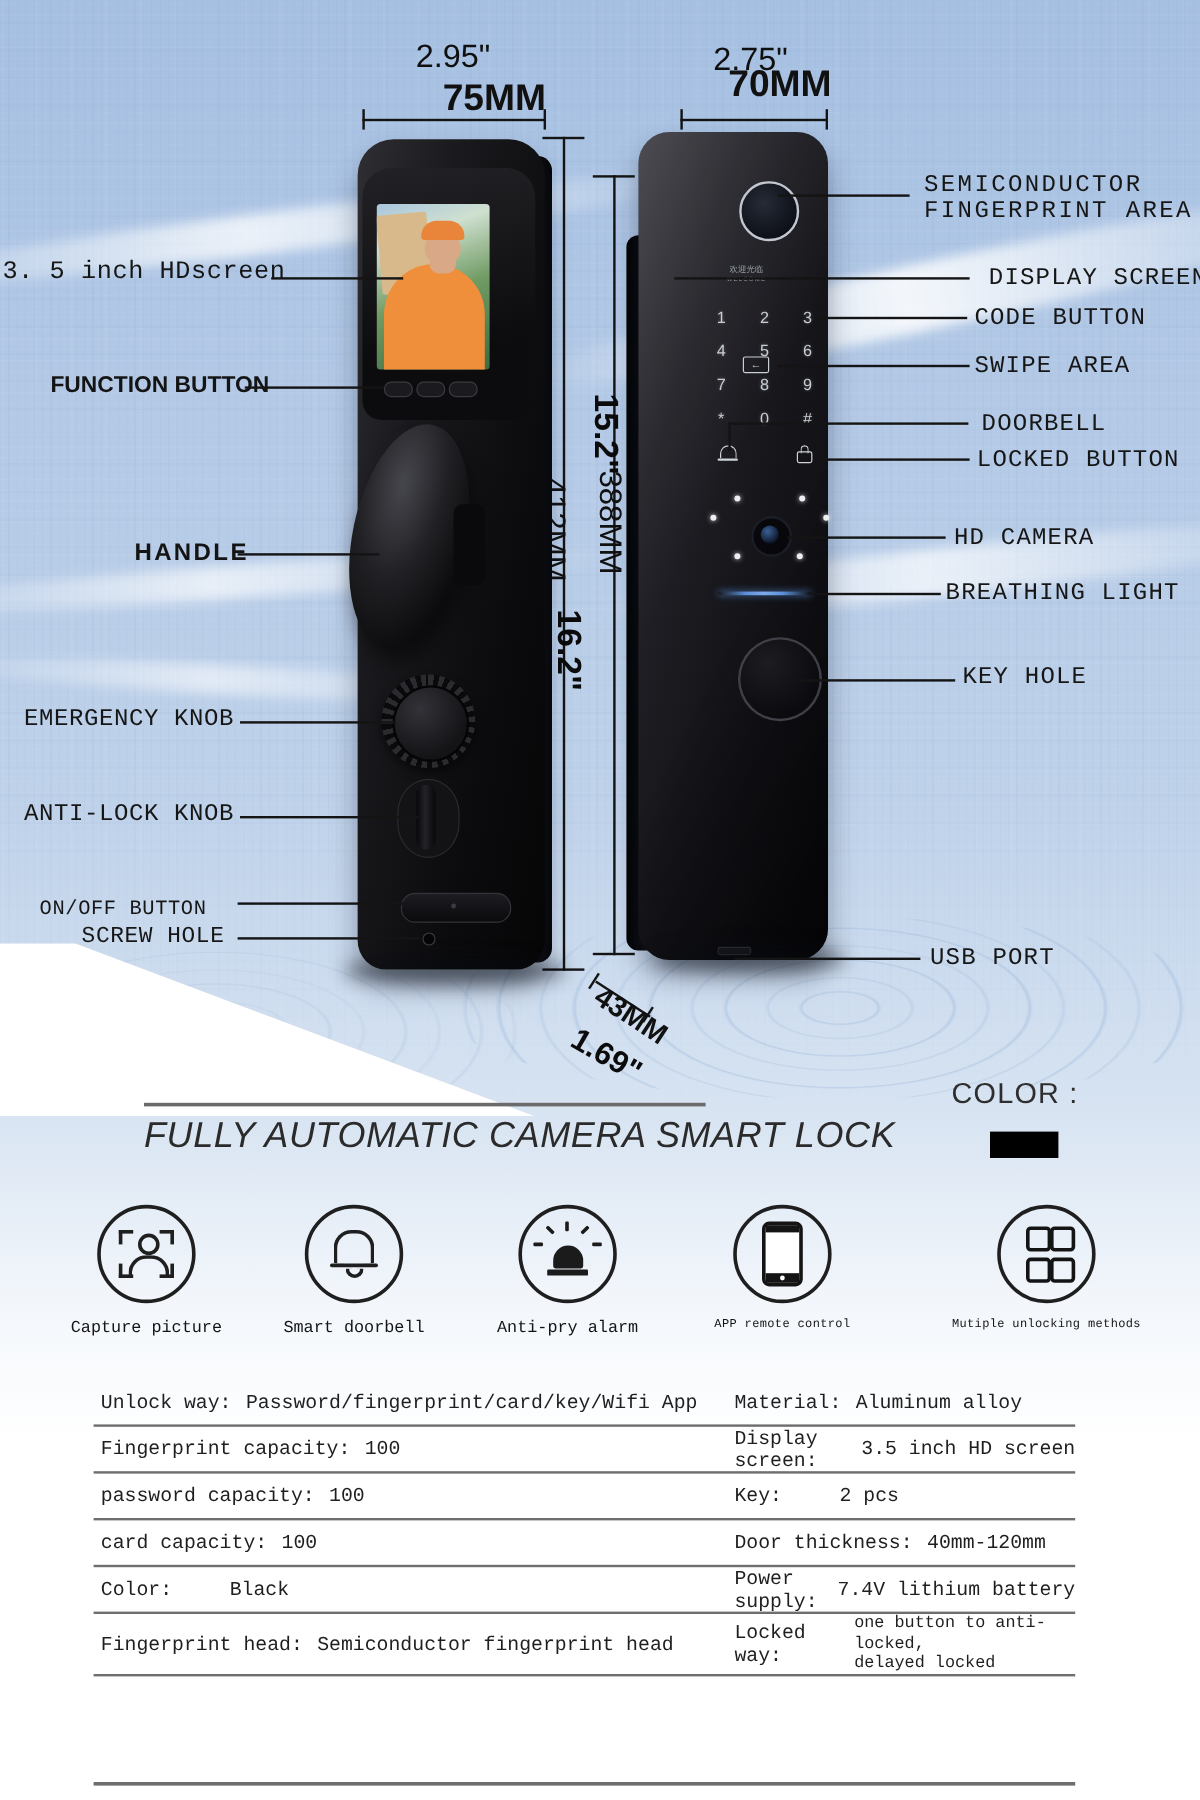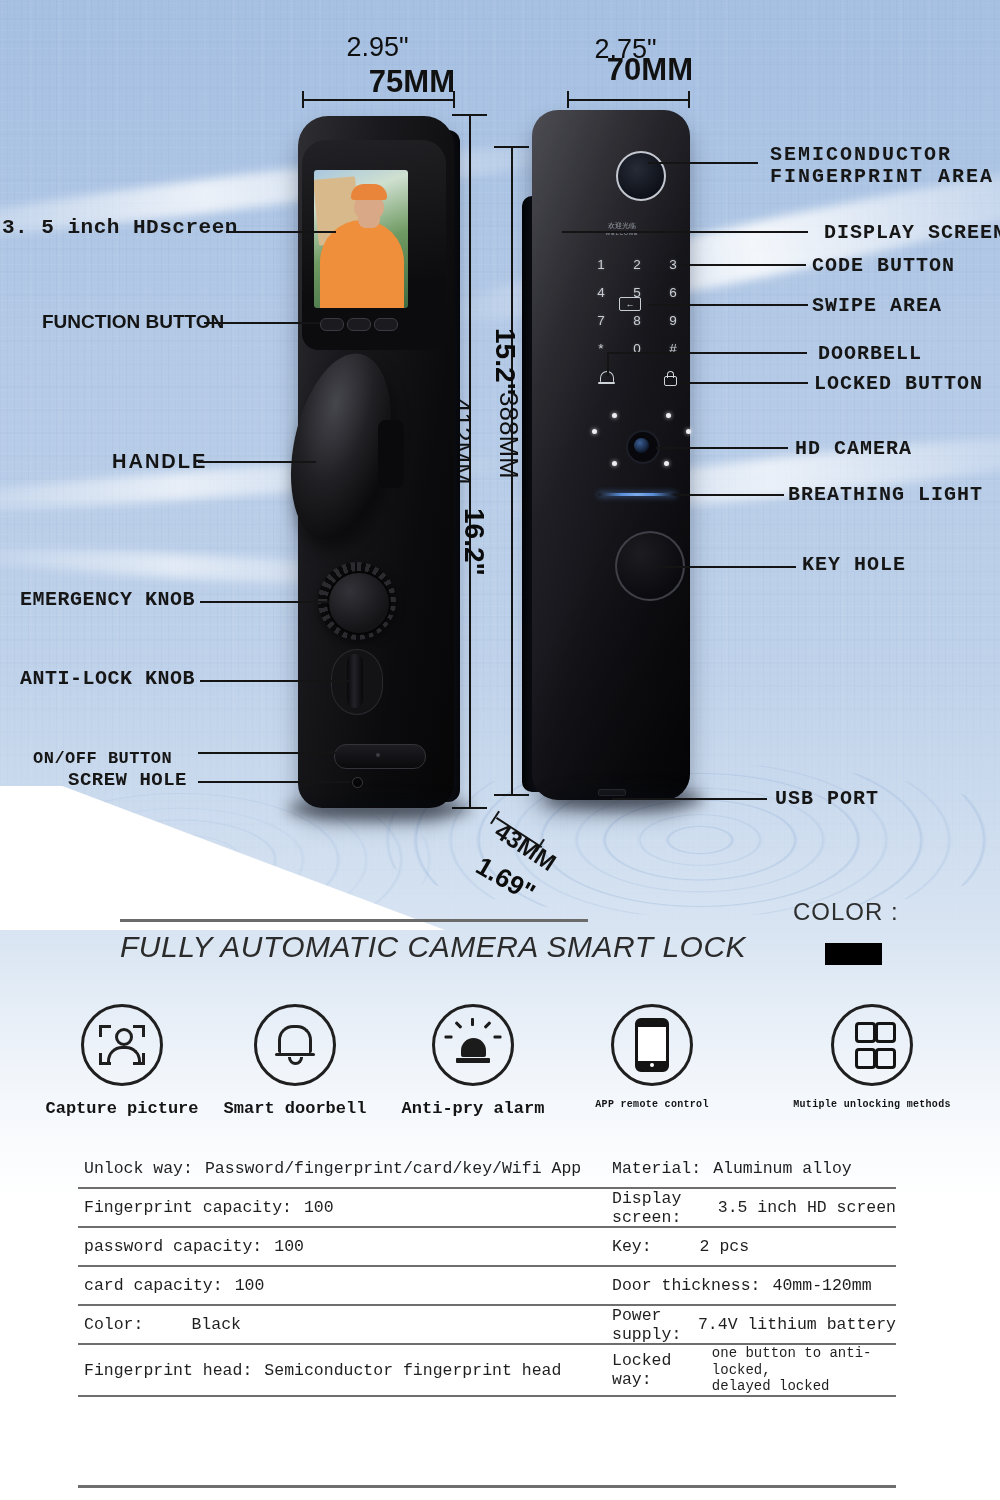--- a/index.html
+++ b/index.html
@@ -21,21 +21,21 @@
   .ripple{background:repeating-radial-gradient(circle at 50% 50%,
       rgba(148,178,216,0) 0 30px, rgba(148,178,216,.45) 32px, rgba(148,178,216,0) 35px,
       rgba(148,178,216,0) 58px, rgba(148,178,216,.3) 60px, rgba(148,178,216,0) 63px);
     transform:scaleY(.42);border-radius:50%;}
   .white-wedge{left:0;top:786px;width:445px;height:144px;background:#fff;
     clip-path:polygon(0 0,14% 0,100% 100%,0 100%);}
   
   .ln{position:absolute;background:#141414;height:2px;}
   .lnv{position:absolute;background:#141414;width:2px;}
   
-  .mono{font-family:"Liberation Mono","DejaVu Sans Mono",monospace;color:#161616;font-weight:bold;}
+  .mono{font-family:"Liberation Mono","DejaVu Sans Mono",monospace;color:#161616;}
   .callout-l{font-size:20px;letter-spacing:.5px;white-space:nowrap;}
   .callout-r{font-size:20px;letter-spacing:1px;white-space:nowrap;}
   .dim-in{font-size:27px;color:#0f0f0f;text-align:center;}
   .dim-mm{font-size:31px;font-weight:600;color:#111;text-align:right;}
   .vtext{writing-mode:vertical-rl;text-orientation:mixed;white-space:nowrap;}
   .vmm{font-size:26px;font-weight:500;color:#111;}
   .vin{font-size:28px;font-weight:700;color:#0b0b0b;}
   
   .slab{border-radius:12px;}
   .lock-body{box-shadow:0 14px 22px rgba(20,30,50,.35);}
@@ -47,21 +47,21 @@
   .kp-bell::after{content:"";position:absolute;left:-3px;bottom:-2px;width:17px;height:1.6px;background:#cfd4da;border-radius:1px;}
   .kp-lock-b{width:11px;height:8px;border:1.3px solid #cfd4da;border-radius:2px;}
   .kp-lock-b::before{content:"";position:absolute;left:2px;top:-6px;width:5px;height:6px;border:1.3px solid #cfd4da;border-bottom:none;border-radius:5px 5px 0 0;}
   .swipe-card{width:20px;height:12px;border:1.2px solid #c9ced6;border-radius:2px;display:flex;align-items:center;justify-content:center;color:#c9ced6;font-size:9px;line-height:1;}
   
   .title{font-size:30px;letter-spacing:.5px;color:#2b2b2b;white-space:nowrap;}
   .color-label{font-size:24px;font-weight:500;color:#2e2e2e;letter-spacing:1px;}
   
   .feature{position:absolute;top:1004px;width:240px;display:flex;flex-direction:column;align-items:center;}
   .fcircle{width:76px;height:76px;border:3px solid #1f1f1f;border-radius:50%;display:flex;align-items:center;justify-content:center;position:relative;background:transparent;}
-  .flabel{margin-top:13px;font-size:17px;color:#141414;white-space:nowrap;}
+  .flabel{margin-top:13px;font-size:14px;color:#141414;white-space:nowrap;}
   .flabel.small{font-size:10px;letter-spacing:.3px;}
   .cap-frame{position:relative;width:46px;height:40px;}
   .cor{position:absolute;width:9px;height:9px;}
   .cor.tl{left:0;top:0;border-left:3px solid #1f1f1f;border-top:3px solid #1f1f1f;}
   .cor.tr{right:0;top:0;border-right:3px solid #1f1f1f;border-top:3px solid #1f1f1f;}
   .cor.bl{left:0;bottom:0;border-left:3px solid #1f1f1f;border-bottom:3px solid #1f1f1f;}
   .cor.br{right:0;bottom:0;border-right:3px solid #1f1f1f;border-bottom:3px solid #1f1f1f;}
   .cap-head{position:absolute;left:16px;top:3px;width:12px;height:12px;border:3px solid #1f1f1f;border-radius:50%;}
   .cap-body{position:absolute;left:8px;top:21px;width:28px;height:16px;border:3px solid #1f1f1f;border-bottom:none;border-radius:15px 15px 0 0;}
   .bell-wrap{display:flex;flex-direction:column;align-items:center;}

